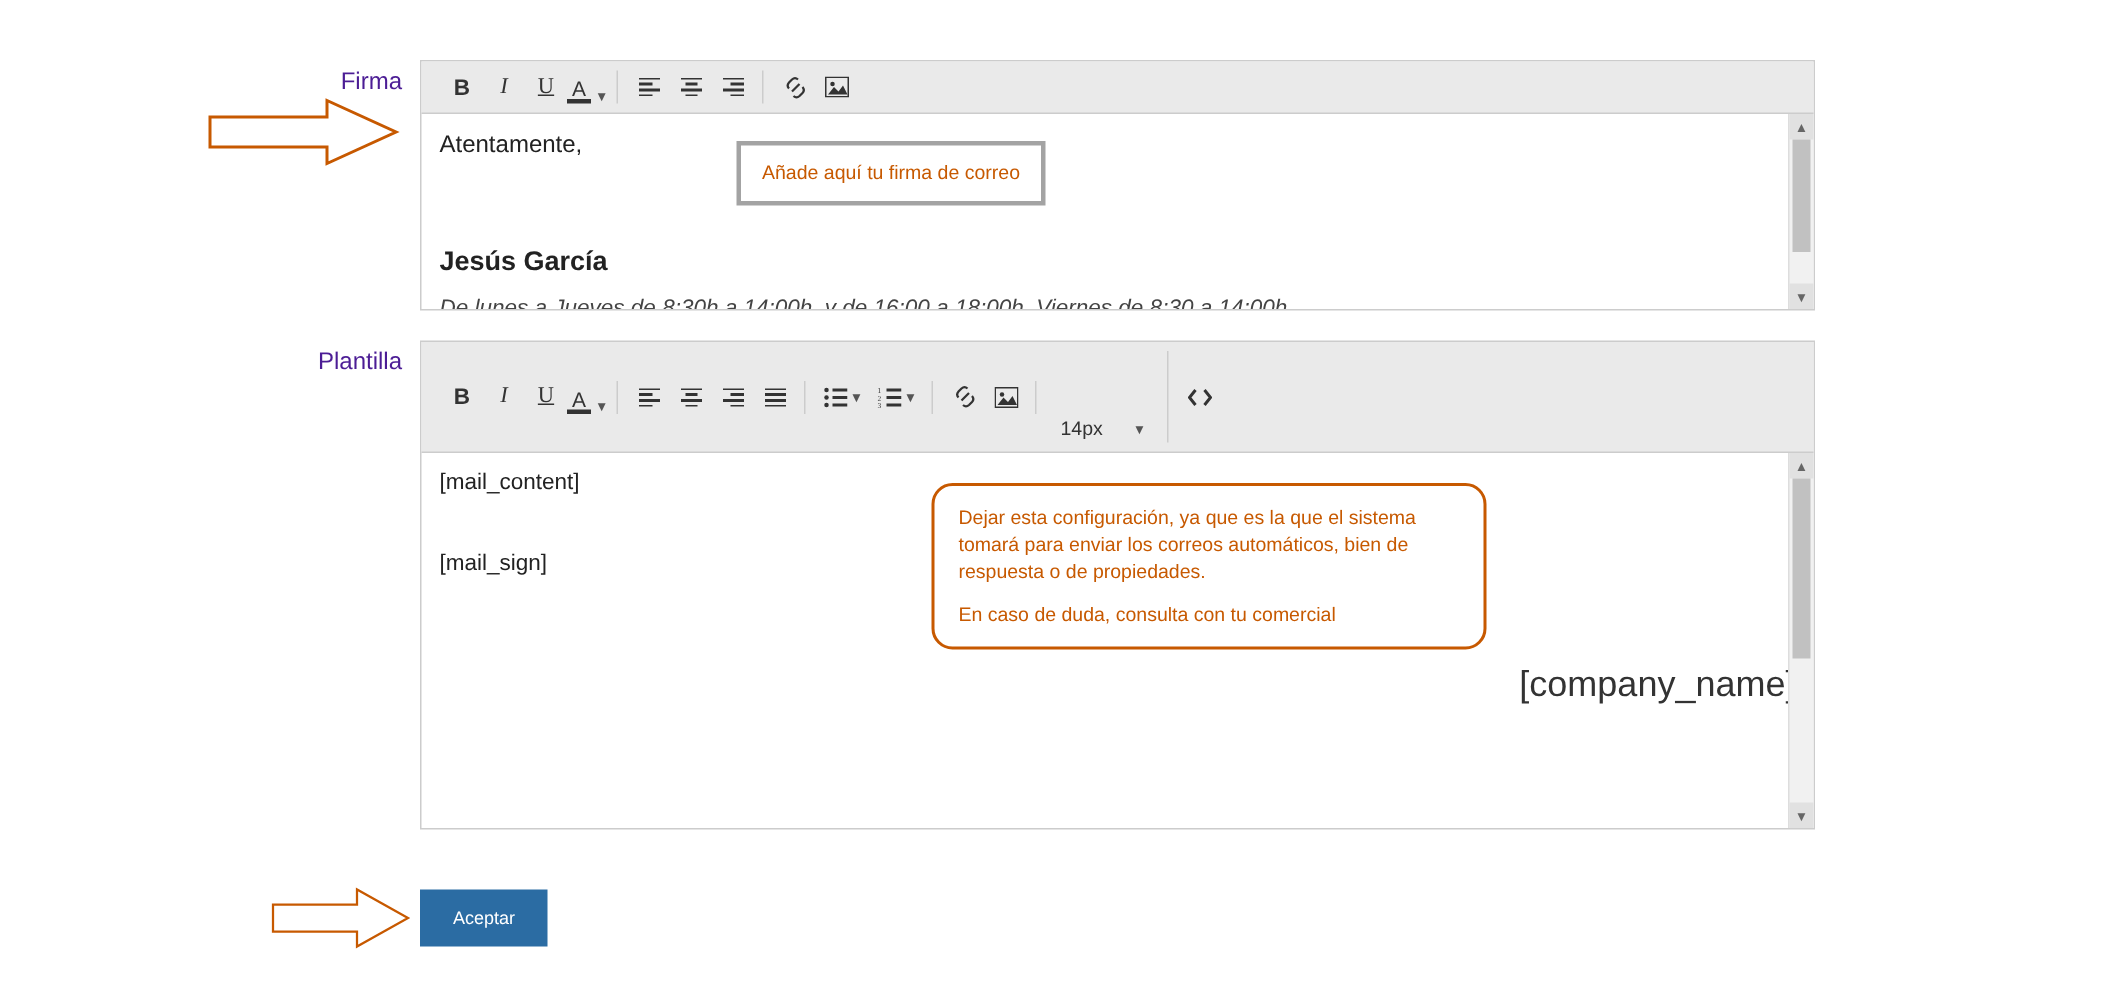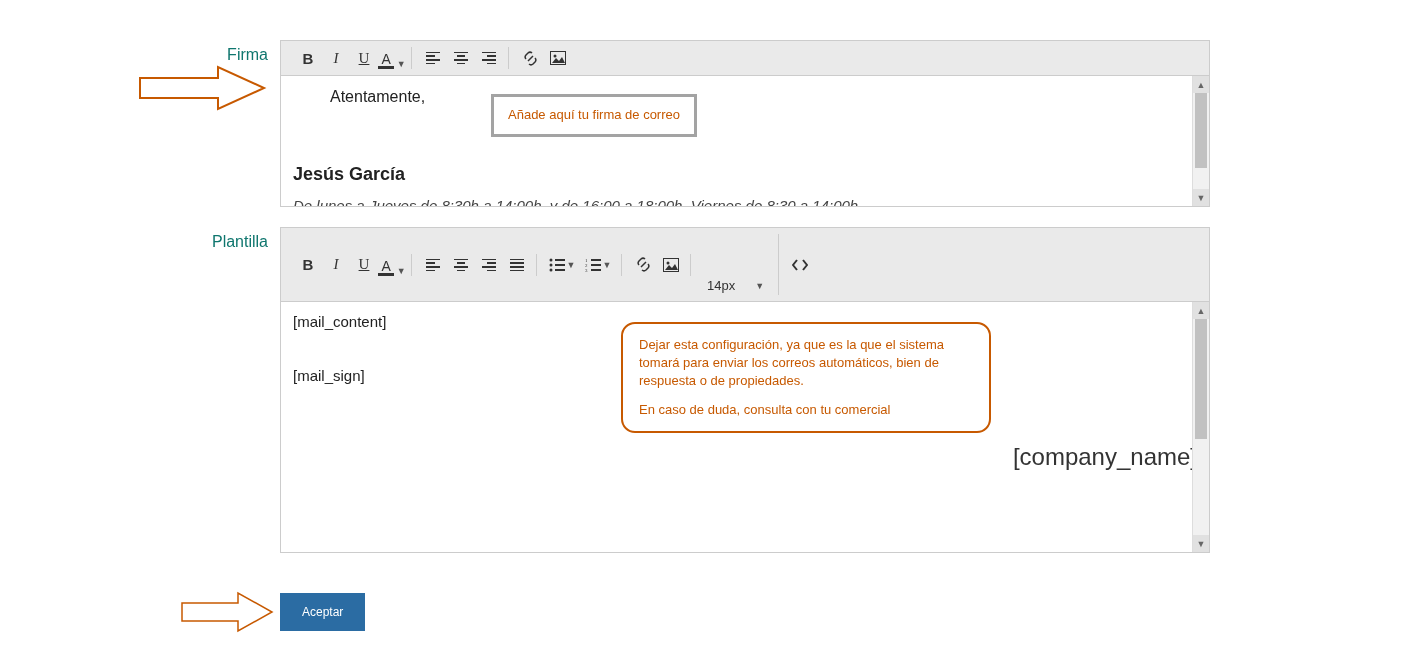--- a/index.html
+++ b/index.html
@@ -17,21 +17,21 @@
       display: flex;
       align-items: flex-start;
       margin-bottom: 20px;
       position: relative;
     }
     .label {
       width: 260px;
       text-align: right;
       padding-right: 12px;
       padding-top: 6px;
-      color: #0f766e;
+      color: #4c1d95;
       font-size: 16px;
     }
     .editor-wrapper {
       flex: 1;
       max-width: 930px;
       border: 1px solid #ccc;
       position: relative;
     }
     .toolbar {
       background: #eaeaea;
@@ -171,21 +171,20 @@
     .arrow-1 {
       left: 118px;
       top: 25px;
     }
     .arrow-2 {
       left: 160px;
       top: -2px;
     }
     .sig-greet {
       margin-bottom: 50px;
-      margin-left: 37px;
     }
     .sig-name {
       font-weight: bold;
       font-size: 18px;
       margin-bottom: 6px;
     }
     .sig-hours {
       font-style: italic;
       font-size: 15px;
       color: #444;

